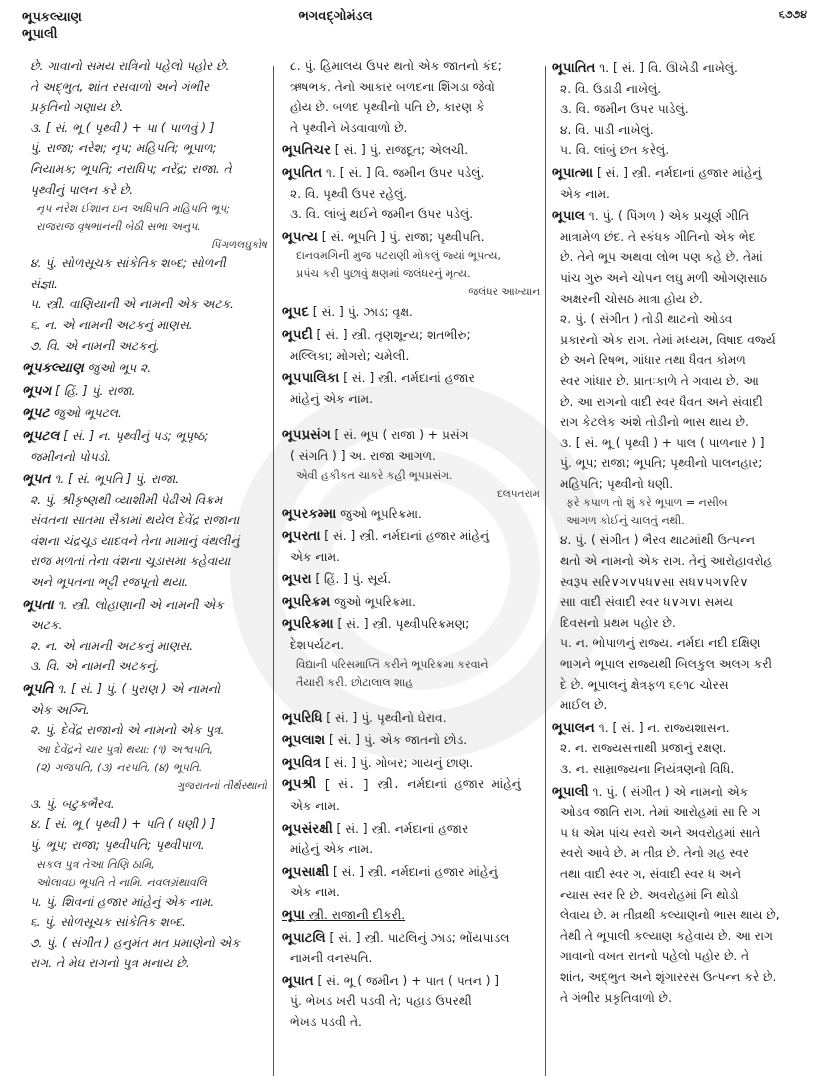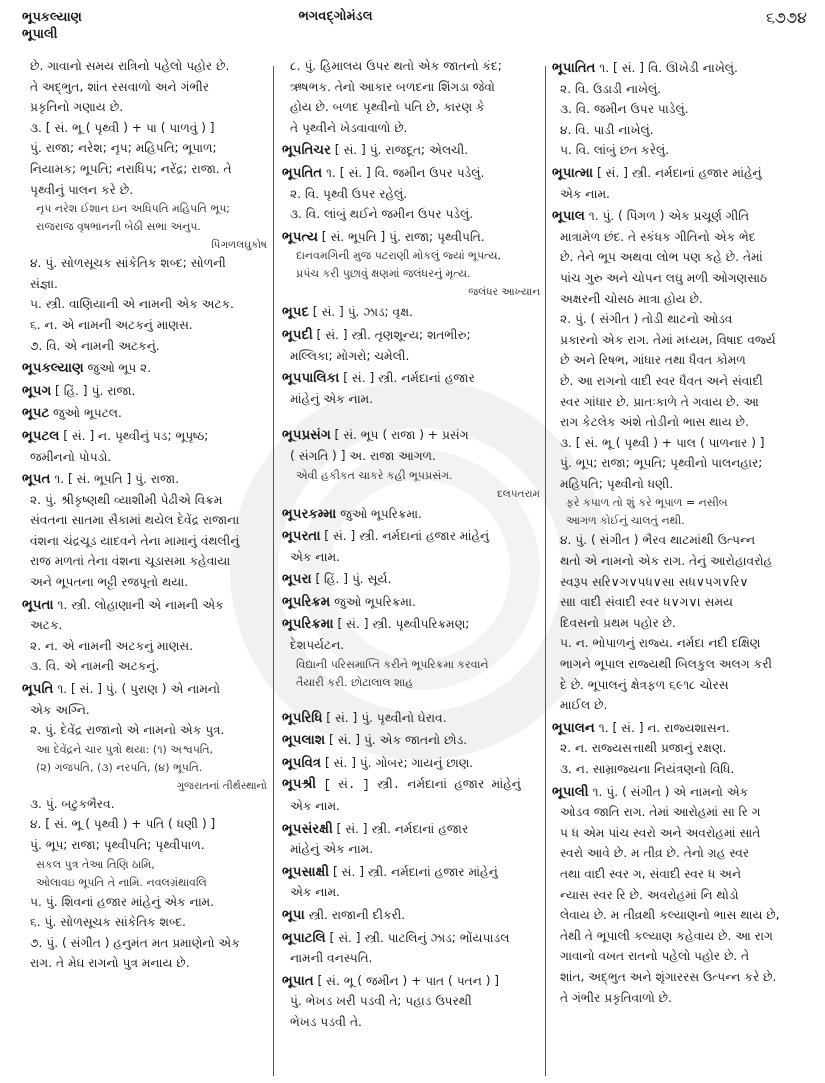--- a/index.html
+++ b/index.html
@@ -4,23 +4,23 @@
 <style>
   html, body { margin:0; padding:0; background:#fff; }
   body { width:825px; height:1083px; position:relative; overflow:hidden;
          font-family:"DejaVu Sans", sans-serif; color:#1a1a1a; }
   .watermark { position:absolute; left:230px; top:380px; width:380px; height:380px;
                border-radius:50%; border:48px solid #f1f1f1; box-sizing:border-box; pointer-events:none; }
   .watermark2 { position:absolute; left:300px; top:450px; width:240px; height:240px;
                border-radius:50%; border:30px solid #f3f3f3; box-sizing:border-box; pointer-events:none; }
   .hdr-left { position:absolute; left:22px; top:8px; font-weight:bold; font-size:13px; line-height:17px; }
   .hdr-center { position:absolute; left:0; width:671px; top:8px; text-align:center; font-weight:bold; font-size:13px; }
-  .hdr-right { position:absolute; right:18px; top:8px; font-weight:normal; font-size:16px; }
+  .hdr-right { position:absolute; right:18px; top:8px; font-weight:bold; font-size:11px; }
   .col { position:absolute; top:56px; font-size:12.2px; line-height:20.6px; }
-  .col1 { left:22px; width:245px; }
+  .col1 { left:22px; width:245px;font-style:italic; }
   .col2 { left:282px; width:258px; }
   .col3 { left:552px; width:262px; }
   .divider { position:absolute; top:66px; width:1px; background:#555; }
   .hw { font-weight:bold; font-size:13.4px; }
   .line { display:block; text-align:justify; }
   .sub { padding-left:8px; }
   .quote { padding-left:14px; font-size:11px; line-height:18px; color:#333; }
   .src { text-align:right; font-size:10.5px; color:#333; display:block; line-height:17px; }
 </style>
 </head>
@@ -119,21 +119,21 @@
     <div class="line quote"><span>તૈયારી કરી.                છોટાલાલ શાહ</span></div>
     <div class="line " style="margin-top: 16px;"><span class="hw">ભૂપરિધિ</span><span> [ સં. ] પું. પૃથ્વીનો ઘેરાવ.</span></div>
     <div class="line " style="margin-top: 2px;"><span class="hw">ભૂપલાશ</span><span> [ સં. ] પું. એક જાતનો છોડ.</span></div>
     <div class="line " style="margin-top: 2px;"><span class="hw">ભૂપવિત્ર</span><span> [ સં. ] પું. ગોબર; ગાયનું છાણ.</span></div>
     <div class="line " style="margin-top: 2px; font-family: Liberation Mono, monospace;"><span class="hw">ભૂપશ્રી</span><span> [ સં. ] સ્ત્રી. નર્મદાનાં હજાર માંહેનું</span></div>
     <div class="line sub"><span>એક નામ.</span></div>
     <div class="line " style="margin-top: 2px;"><span class="hw">ભૂપસંરક્ષી</span><span> [ સં. ] સ્ત્રી. નર્મદાનાં હજાર</span></div>
     <div class="line sub"><span>માંહેનું એક નામ.</span></div>
     <div class="line " style="margin-top: 2px;"><span class="hw">ભૂપસાક્ષી</span><span> [ સં. ] સ્ત્રી. નર્મદાનાં હજાર માંહેનું</span></div>
     <div class="line sub"><span>એક નામ.</span></div>
-    <div class="line " style="margin-top: 2px;"><span class="hw">ભૂપા</span><span> સ્ત્રી. રાજાની દીકરી.</span></div>
+    <div class="line " style="margin-top: 2px; text-decoration: underline;"><span class="hw">ભૂપા</span><span> સ્ત્રી. રાજાની દીકરી.</span></div>
     <div class="line " style="margin-top: 2px;"><span class="hw">ભૂપાટલિ</span><span> [ સં. ] સ્ત્રી. પાટલિનું ઝાડ; ભોંયપાડલ</span></div>
     <div class="line sub"><span>નામની વનસ્પતિ.</span></div>
     <div class="line " style="margin-top: 2px;"><span class="hw">ભૂપાત</span><span> [ સં. ભૂ ( જમીન ) + પાત ( પતન ) ]</span></div>
     <div class="line sub"><span>પું. ભેખડ ખરી પડવી તે; પહાડ ઉપરથી</span></div>
     <div class="line sub"><span>ભેખડ પડવી તે.</span></div>
   </div>
 <div class="col col3">
     <div class="line " style="margin-top: 2px;"><span class="hw">ભૂપાતિત</span><span> ૧. [ સં. ] વિ. ઊખેડી નાખેલું.</span></div>
     <div class="line sub"><span>૨. વિ. ઉડાડી નાખેલું.</span></div>
     <div class="line sub"><span>૩. વિ. જમીન ઉપર પાડેલું.</span></div>
@@ -142,22 +142,22 @@
     <div class="line " style="margin-top: 2px;"><span class="hw">ભૂપાત્મા</span><span> [ સં. ] સ્ત્રી. નર્મદાનાં હજાર માંહેનું</span></div>
     <div class="line sub"><span>એક નામ.</span></div>
     <div class="line " style="margin-top: 2px;"><span class="hw">ભૂપાલ</span><span> ૧. પું. ( પિંગળ ) એક પ્રચૂર્ણ ગીતિ</span></div>
     <div class="line sub"><span>માત્રામેળ છંદ. તે સ્કંધક ગીતિનો એક ભેદ</span></div>
     <div class="line sub"><span>છે. તેને ભૂપ અથવા લોભ પણ કહે છે. તેમાં</span></div>
     <div class="line sub"><span>પાંચ ગુરુ અને ચોપન લઘુ મળી ઓગણસાઠ</span></div>
     <div class="line sub"><span>અક્ષરની ચોસઠ માત્રા હોય છે.</span></div>
     <div class="line sub"><span>૨. પું. ( સંગીત ) તોડી થાટનો ઓડવ</span></div>
     <div class="line sub"><span>પ્રકારનો એક રાગ. તેમાં મધ્યમ, વિષાદ વર્જ્ય</span></div>
     <div class="line sub"><span>છે અને રિષભ, ગાંધાર તથા ધૈવત કોમળ</span></div>
+    <div class="line sub"><span>સ્વર ગાંધાર છે. પ્રાતઃકાળે તે ગવાય છે. આ</span></div>
     <div class="line sub"><span>છે. આ રાગનો વાદી સ્વર ધૈવત અને સંવાદી</span></div>
-    <div class="line sub"><span>સ્વર ગાંધાર છે. પ્રાતઃકાળે તે ગવાય છે. આ</span></div>
     <div class="line sub"><span>રાગ કેટલેક અંશે તોડીનો ભાસ થાય છે.</span></div>
     <div class="line sub"><span>૩. [ સં. ભૂ ( પૃથ્વી ) + પાલ ( પાળનાર ) ]</span></div>
     <div class="line sub"><span>પું. ભૂપ; રાજા; ભૂપતિ; પૃથ્વીનો પાલનહાર;</span></div>
     <div class="line sub"><span>મહિપતિ; પૃથ્વીનો ધણી.</span></div>
     <div class="line quote"><span>ફરે કપાળ તો શું કરે ભૂપાળ = નસીબ</span></div>
     <div class="line quote"><span>આગળ કોઈનું ચાલતું નથી.</span></div>
     <div class="line sub"><span>૪. પું. ( સંગીત ) ભૈરવ થાટમાંથી ઉત્પન્ન</span></div>
     <div class="line sub"><span>થતો એ નામનો એક રાગ. તેનું આરોહાવરોહ</span></div>
     <div class="line sub"><span>સ્વરૂપ સરિ∨ગ∨પધ∨સ। સધ∨પગ∨રિ∨</span></div>
     <div class="line sub"><span>સ॥ વાદી સંવાદી સ્વર ધ∨ગ∨। સમય</span></div>

